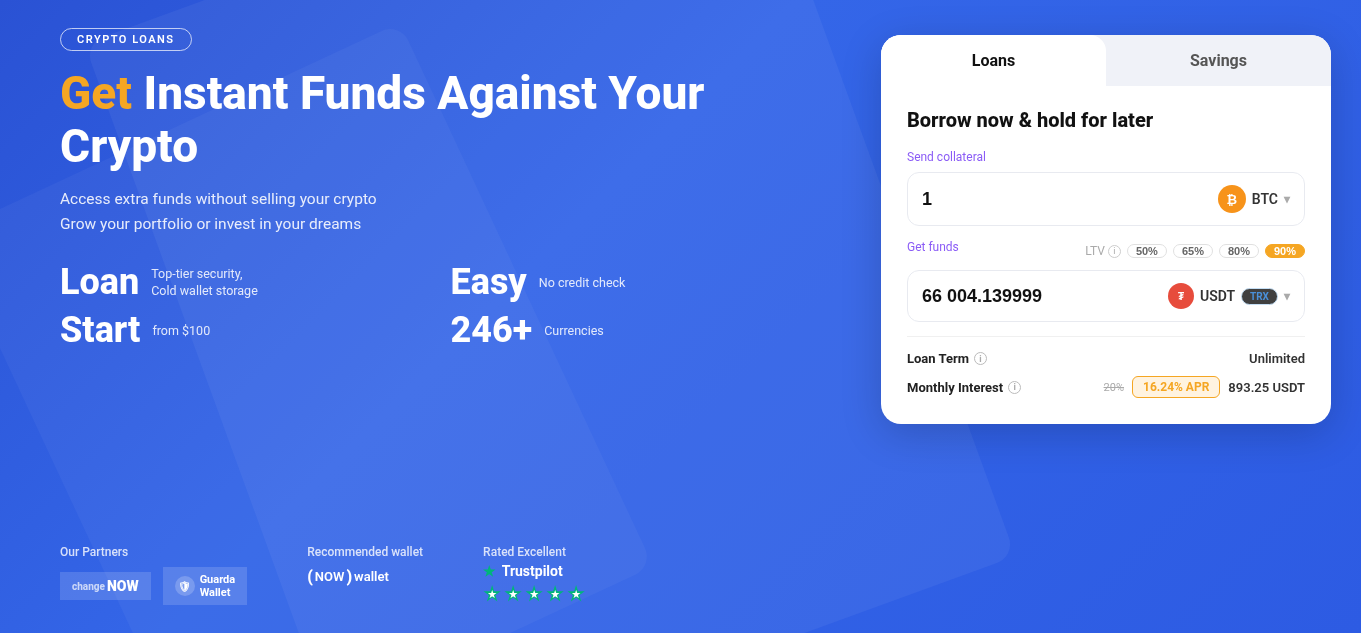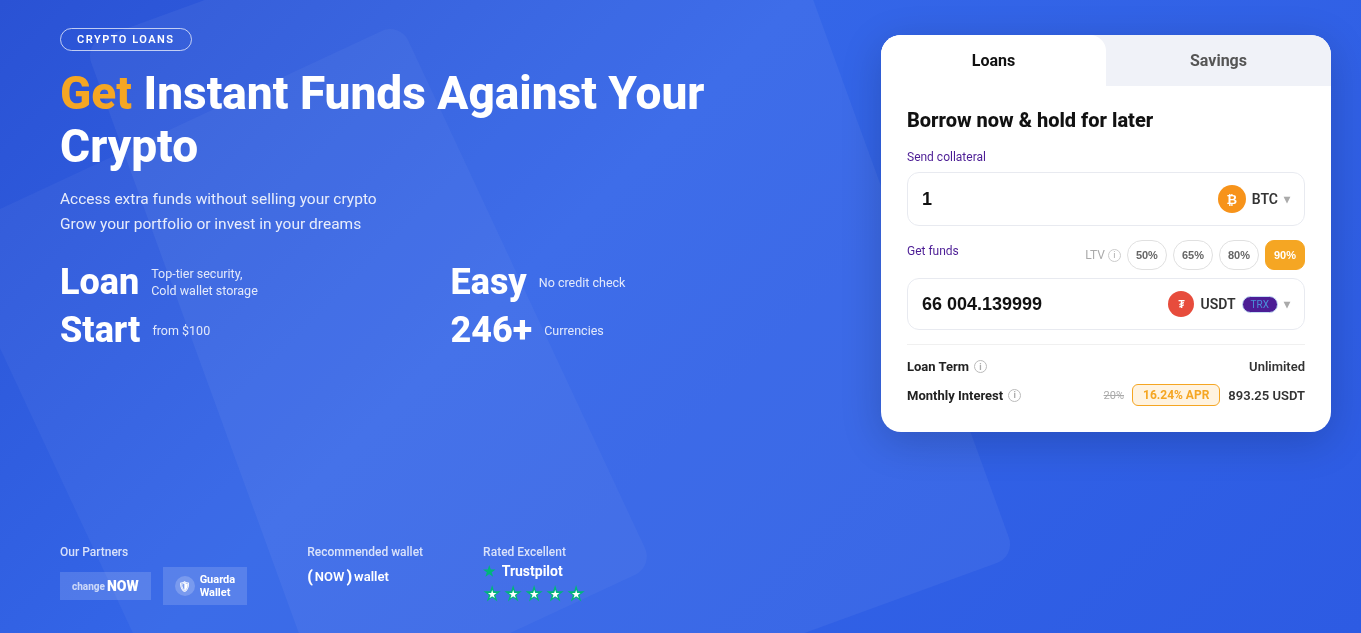--- a/index.html
+++ b/index.html
@@ -288,21 +288,21 @@
 
     .widget-title {
       font-size: 20px;
       font-weight: 800;
       color: #111;
       margin-bottom: 18px;
     }
 
     .field-label {
       font-size: 12px;
-      color: #4c1d95;
+      color: #8b5cf6;
       margin-bottom: 8px;
     }
 
     .input-group {
       display: flex;
       align-items: center;
       border: 1.5px solid #e8eaf0;
       border-radius: 12px;
       padding: 12px 14px;
       margin-bottom: 14px;
@@ -349,26 +349,26 @@
       border-radius: 50%;
       display: flex;
       align-items: center;
       justify-content: center;
       color: #fff;
       font-size: 10px;
       font-weight: 900;
     }
 
     .trx-badge {
-      background: #4c1d95;
+      background: #404040;
       color: #4a90d9;
       border-radius: 20px;
       padding: 2px 8px;
       font-size: 10px;
-      font-weight: 400;
+      font-weight: 700;
       border: 1px solid #c5dff5;
     }
 
     .chevron {
       color: #aaa;
       font-size: 12px;
     }
 
     
     .get-funds-header {
@@ -400,21 +400,21 @@
       border-radius: 50%;
       display: inline-flex;
       align-items: center;
       justify-content: center;
       font-size: 9px;
       color: #aaa;
       cursor: pointer;
     }
 
     .ltv-btn {
-      padding: 8px 8px;
+      padding: 0 8px;
       border-radius: 20px;
       font-size: 11px;
       font-weight: 600;
       cursor: pointer;
       border: 1px solid #e0e0e0;
       background: transparent;
       color: #666;
     }
 
     .ltv-btn.active {

